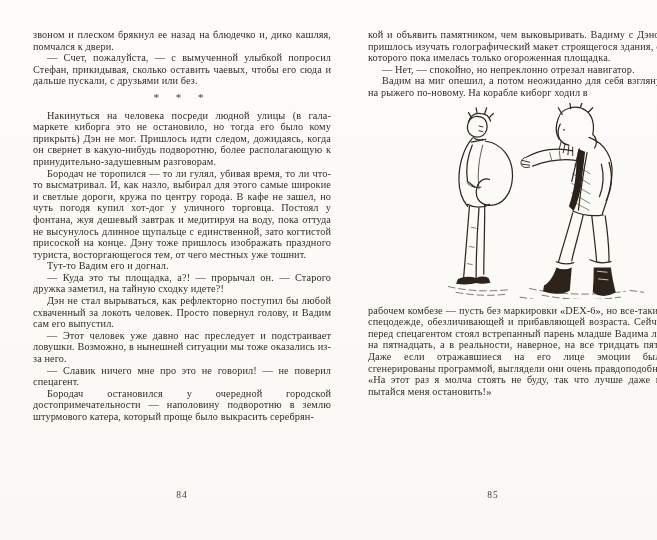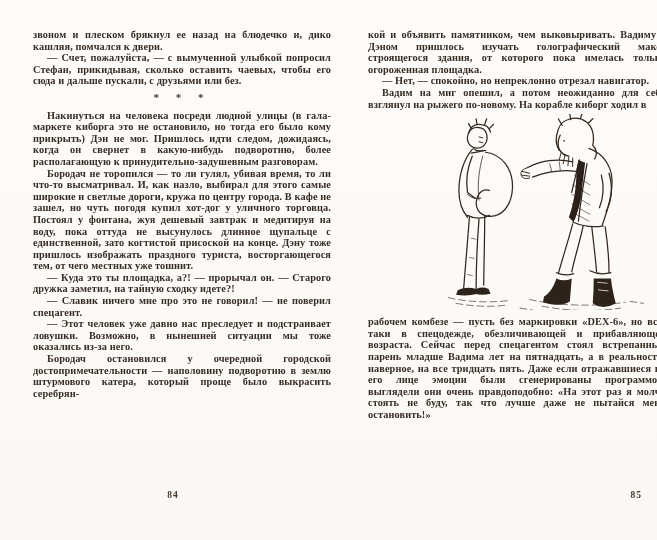--- a/index.html
+++ b/index.html
@@ -3,21 +3,20 @@
 <meta charset="utf-8">
 <style>
   html,body { margin:0; padding:0; background:#ffffff; }
   .spread {
     position:relative;
     width:657px; height:540px;
     background:linear-gradient(180deg,#fdfcfa 0%, #fbfaf7 60%, #faf8f5 100%);
     font-family:"Liberation Serif", serif;
     color:#372c24;
     overflow:hidden;
-    font-weight:bold;
   }
   .page {
     position:absolute; top:29px; width:298px;
     font-size:10.3px; line-height:11.6px;
     text-align:justify;
     letter-spacing:0.1px;
   }
   .page-left  { left:33px; }
   .page-right { left:368px; }
   p.para { margin:0; text-indent:14px; }
@@ -26,42 +25,44 @@
     text-align:center; text-indent:0;
     letter-spacing:7px; font-size:11px;
     margin:5px 0 6px 0;
     color:#41352b;
   }
   .pagenum {
     position:absolute; top:490px; width:298px;
     text-align:center; font-size:9.5px; color:#43372d;
     letter-spacing:1px;
   }
-  .pagenum-left  { left:24px; }
-  .pagenum-right { left:344px;text-align:right; }
+  .pagenum-left  { left:33px; }
+  .pagenum-right { left:344px; }
   .illustration {
     margin:4px 0 6px 58px;
     width:236px; height:196px;
   }
   .illustration svg { display:block; }
 </style>
 </head>
 <body>
 
 <div class="spread">
 
   <div class="page page-left">
     <p class="para cont">звоном и плеском брякнул ее назад на блюдечко и, дико кашляя, помчался к двери.</p>
     <p class="para">— Счет, пожалуйста, — с вымученной улыбкой попросил Стефан, прикидывая, сколько оставить чаевых, чтобы его сюда и дальше пускали, с друзьями или без.</p>
     <div class="separator">* * *</div>
     <p class="para">Накинуться на человека посреди людной улицы (в гала-маркете киборга это не остановило, но тогда его было кому прикрыть) Дэн не мог. Пришлось идти следом, дожидаясь, когда он свернет в какую-нибудь подворотню, более располагающую к принудительно-задушевным разговорам.</p>
     <p class="para">Бородач не торопился — то ли гулял, убивая время, то ли что-то высматривал. И, как назло, выбирал для этого самые широкие и светлые дороги, кружа по центру города. В кафе не зашел, но чуть погодя купил хот-дог у уличного торговца. Постоял у фонтана, жуя дешевый завтрак и медитируя на воду, пока оттуда не высунулось длинное щупальце с единственной, зато когтистой присоской на конце. Дэну тоже пришлось изображать праздного туриста, восторгающегося тем, от чего местных уже тошнит.</p>
+    <p class="para">Тут-то Вадим его и догнал.</p>
     <p class="para">— Куда это ты площадка, а?! — прорычал он. — Старого дружка заметил, на тайную сходку идете?!</p>
+    <p class="para">Дэн не стал вырываться, как рефлекторно поступил бы любой схваченный за локоть человек. Просто повернул голову, и Вадим сам его выпустил.</p>
+    <p class="para">— Этот человек уже давно нас преследует и подстраивает ловушки. Возможно, в нынешней ситуации мы тоже оказались из-за него.</p>
     <p class="para">— Славик ничего мне про это не говорил! — не поверил спецагент.</p>
-    <p class="para">— Этот человек уже давно нас преследует и подстраивает ловушки. Возможно, в нынешней ситуации мы тоже оказались из-за него.</p>
     <p class="para">Бородач остановился у очередной городской достопримечательности — наполовину подворотню в землю штурмового катера, который проще было выкрасить серебрян-</p>
   </div>
   <div class="pagenum pagenum-left">84</div>
 
   <div class="page page-right">
     <p class="para cont">кой и объявить памятником, чем выковыривать. Вадиму с Дэном пришлось изучать голографический макет строящегося здания, от которого пока имелась только огороженная площадка.</p>
     <p class="para">— Нет, — спокойно, но непреклонно отрезал навигатор.</p>
     <p class="para">Вадим на миг опешил, а потом неожиданно для себя взглянул на рыжего по-новому. На корабле киборг ходил в</p>
 
     <div class="illustration" title="ink sketch: bearded long-haired man grabbing the shoulder of a younger man who looks back with hands in pockets">

